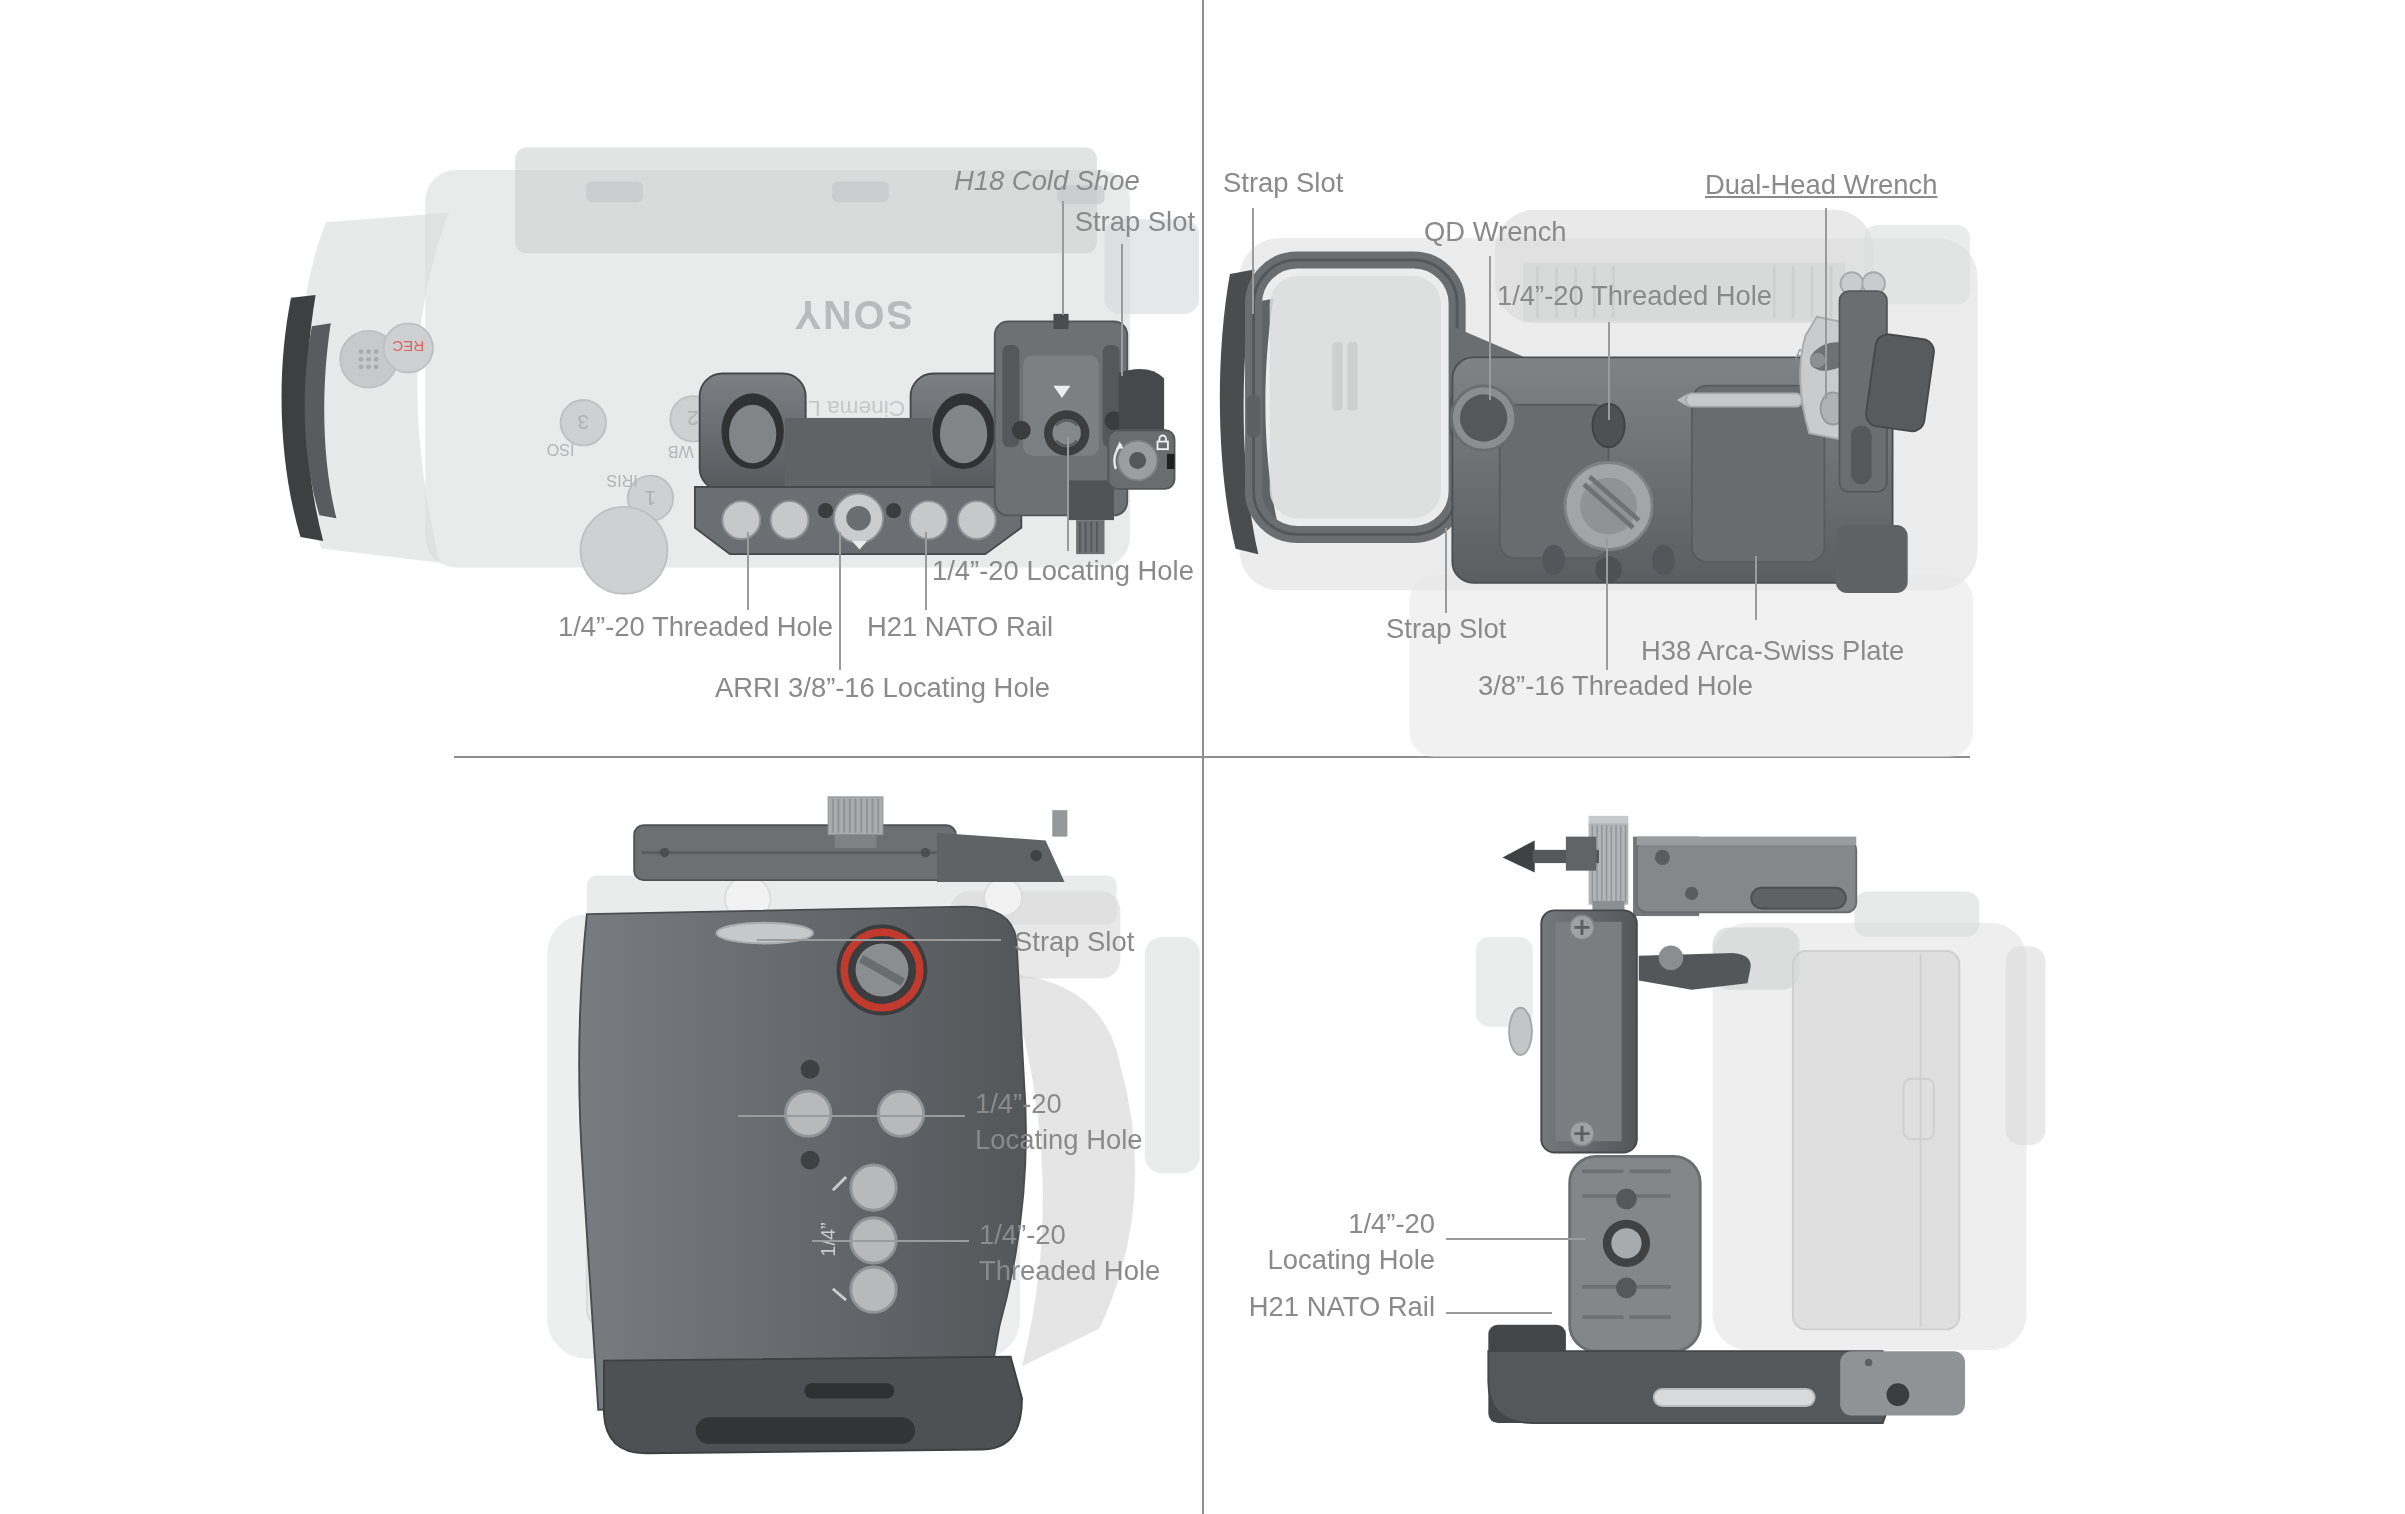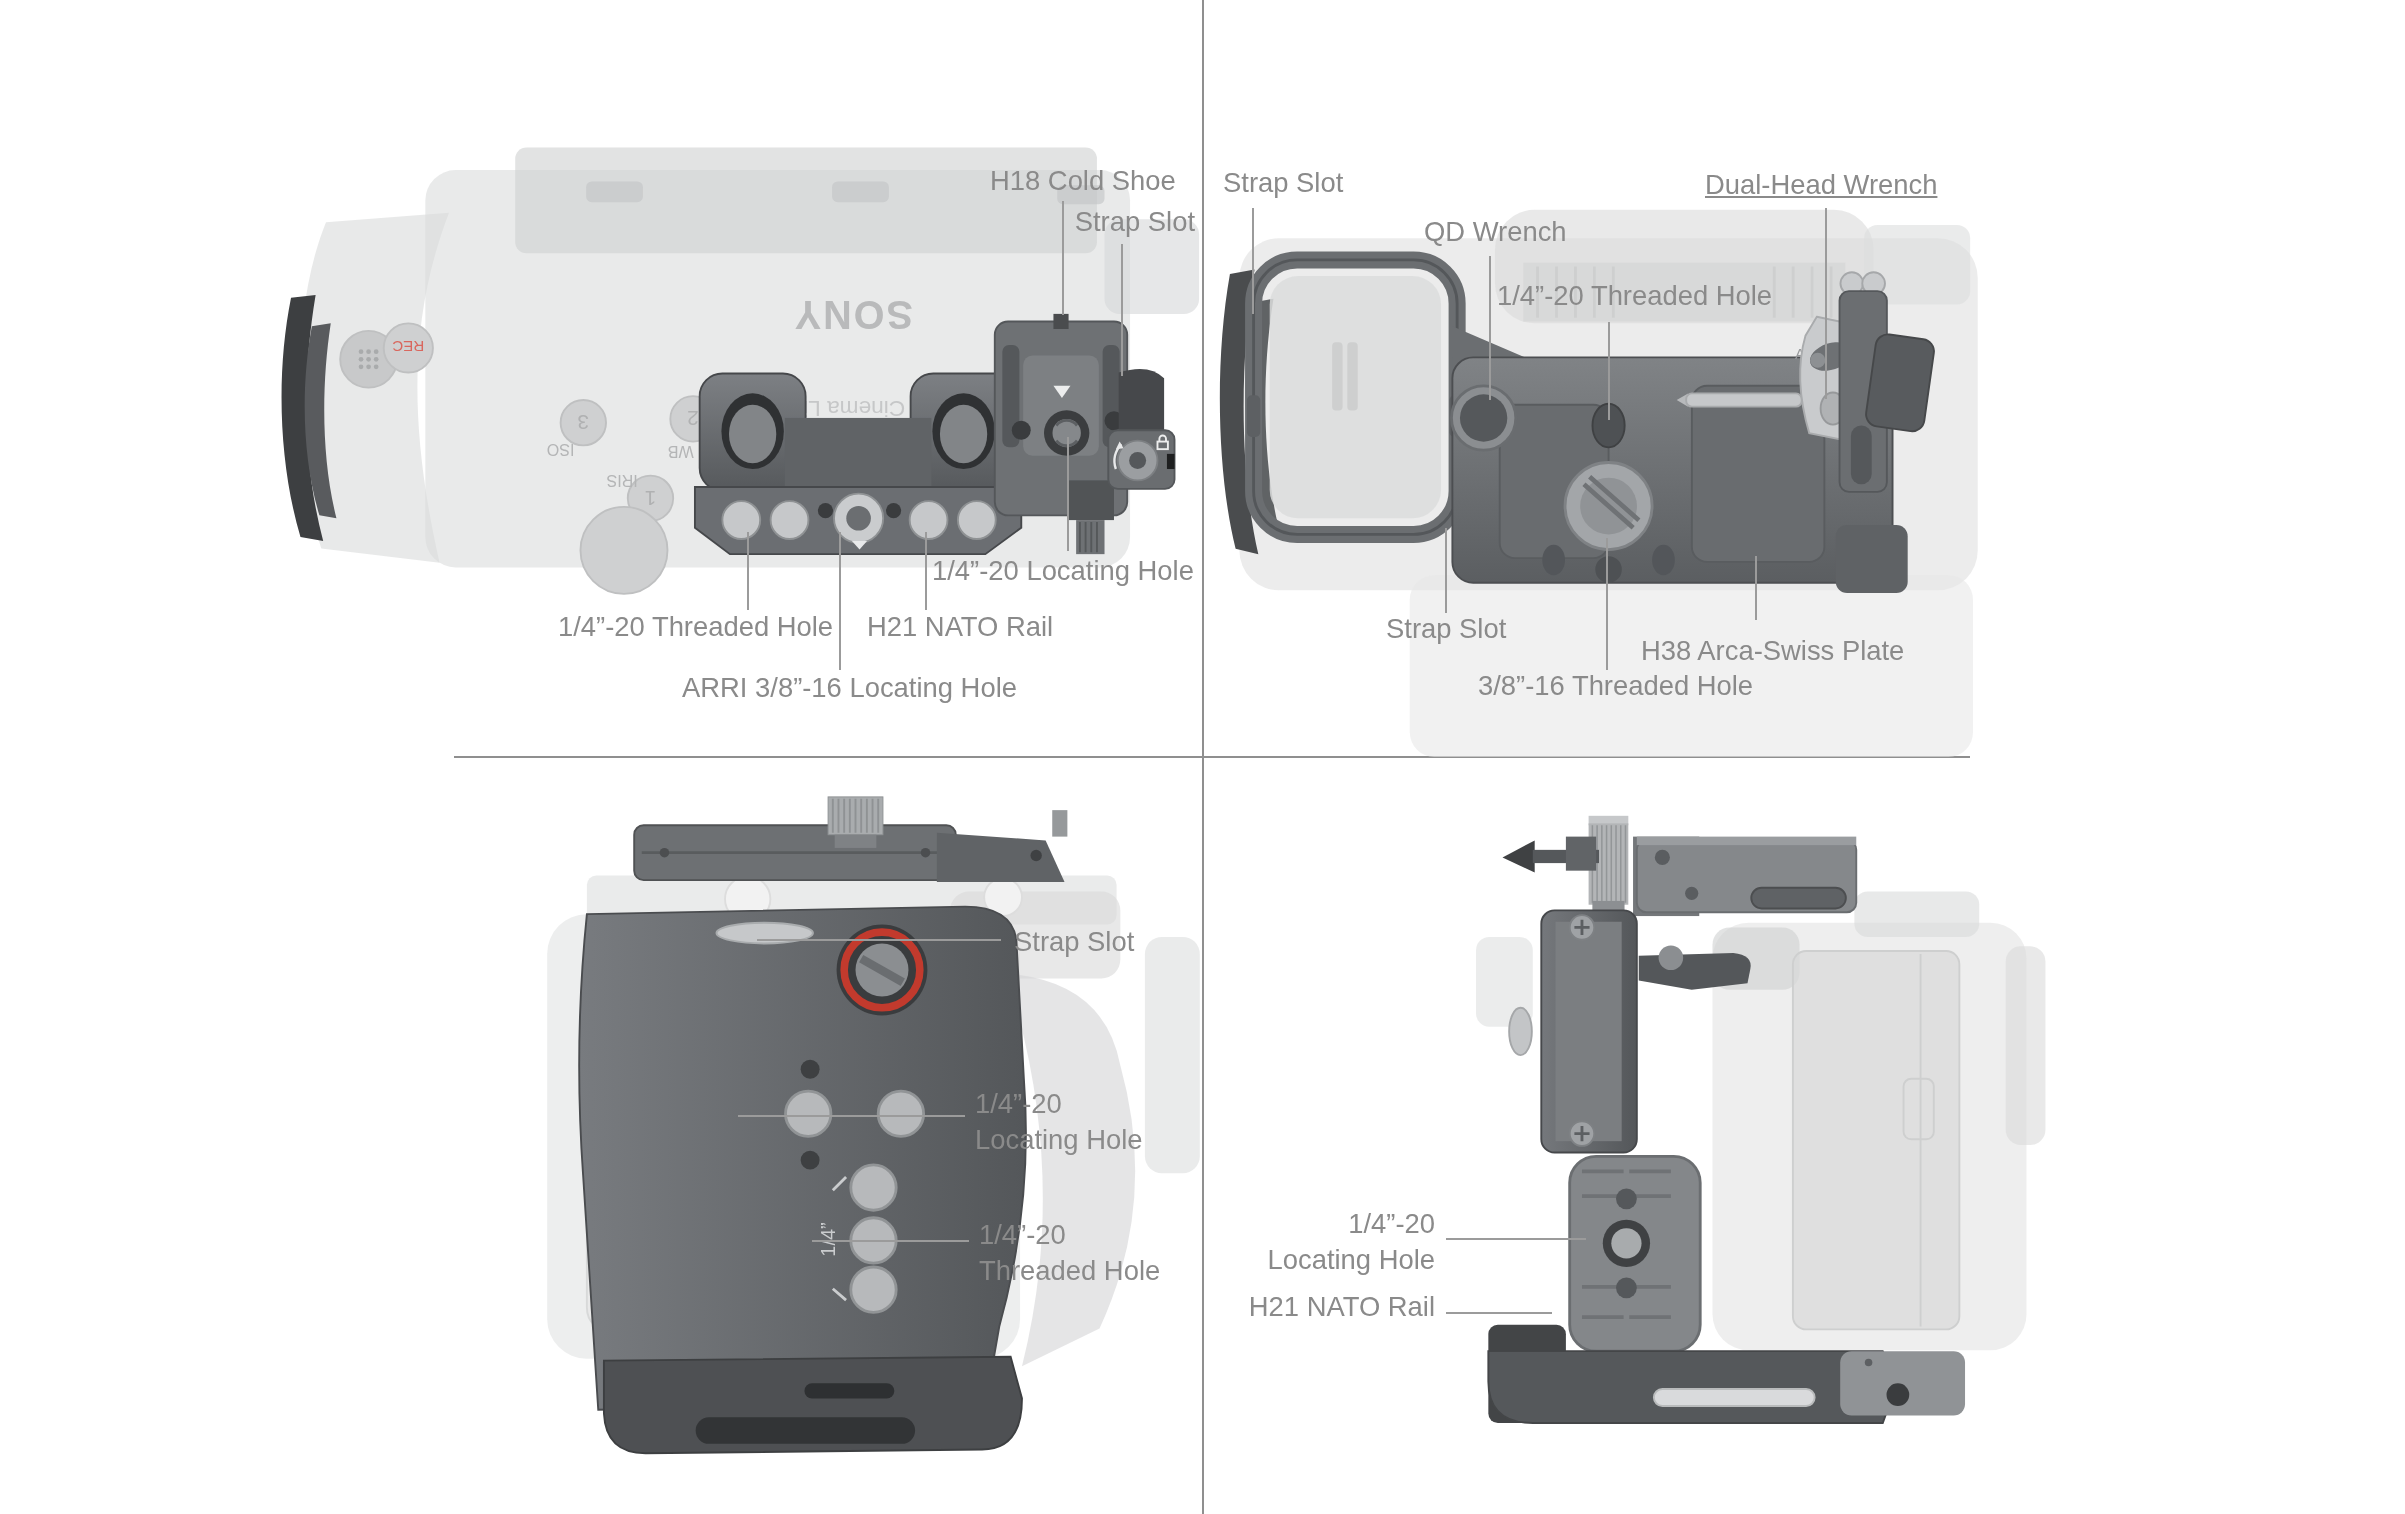--- a/index.html
+++ b/index.html
@@ -333,26 +333,26 @@
   <div class="lead-v" style="left:1755px;top:556px;height:64px;"></div>
   <div class="lead-v" style="left:1606px;top:538px;height:132px;"></div>
 
   <div class="lead-h" style="left:757px;top:939px;width:244px;"></div>
   <div class="lead-h" style="left:738px;top:1115px;width:227px;"></div>
   <div class="lead-h" style="left:812px;top:1240px;width:157px;"></div>
 
   <div class="lead-h" style="left:1446px;top:1238px;width:140px;"></div>
   <div class="lead-h" style="left:1446px;top:1312px;width:106px;"></div>
 
-  <div class="label" style="left:990px;top:163px;">H18 Cold Shoe</div>
+  <div class="label" style="left:954px;top:163px;font-style:italic;">H18 Cold Shoe</div>
   <div class="label r" style="right:1211px;top:204px;">Strap Slot</div>
   <div class="label" style="left:932px;top:553px;">1/4”-20 Locating Hole</div>
   <div class="label" style="left:558px;top:609px;">1/4”-20 Threaded Hole</div>
   <div class="label" style="left:867px;top:609px;">H21 NATO Rail</div>
-  <div class="label" style="left:682px;top:670px;">ARRI 3/8”-16 Locating Hole</div>
+  <div class="label" style="left:715px;top:670px;">ARRI 3/8”-16 Locating Hole</div>
 
   <div class="label" style="left:1223px;top:165px;">Strap Slot</div>
   <div class="label" style="left:1424px;top:214px;">QD Wrench</div>
   <div class="label" style="left:1497px;top:278px;">1/4”-20 Threaded Hole</div>
   <div class="label" style="left:1705px;top:167px;text-decoration:underline;">Dual-Head Wrench</div>
   <div class="label" style="left:1386px;top:611px;">Strap Slot</div>
   <div class="label" style="left:1641px;top:633px;">H38 Arca-Swiss Plate</div>
   <div class="label" style="left:1478px;top:668px;">3/8”-16 Threaded Hole</div>
 
   <div class="label" style="left:1014px;top:924px;">Strap Slot</div>

